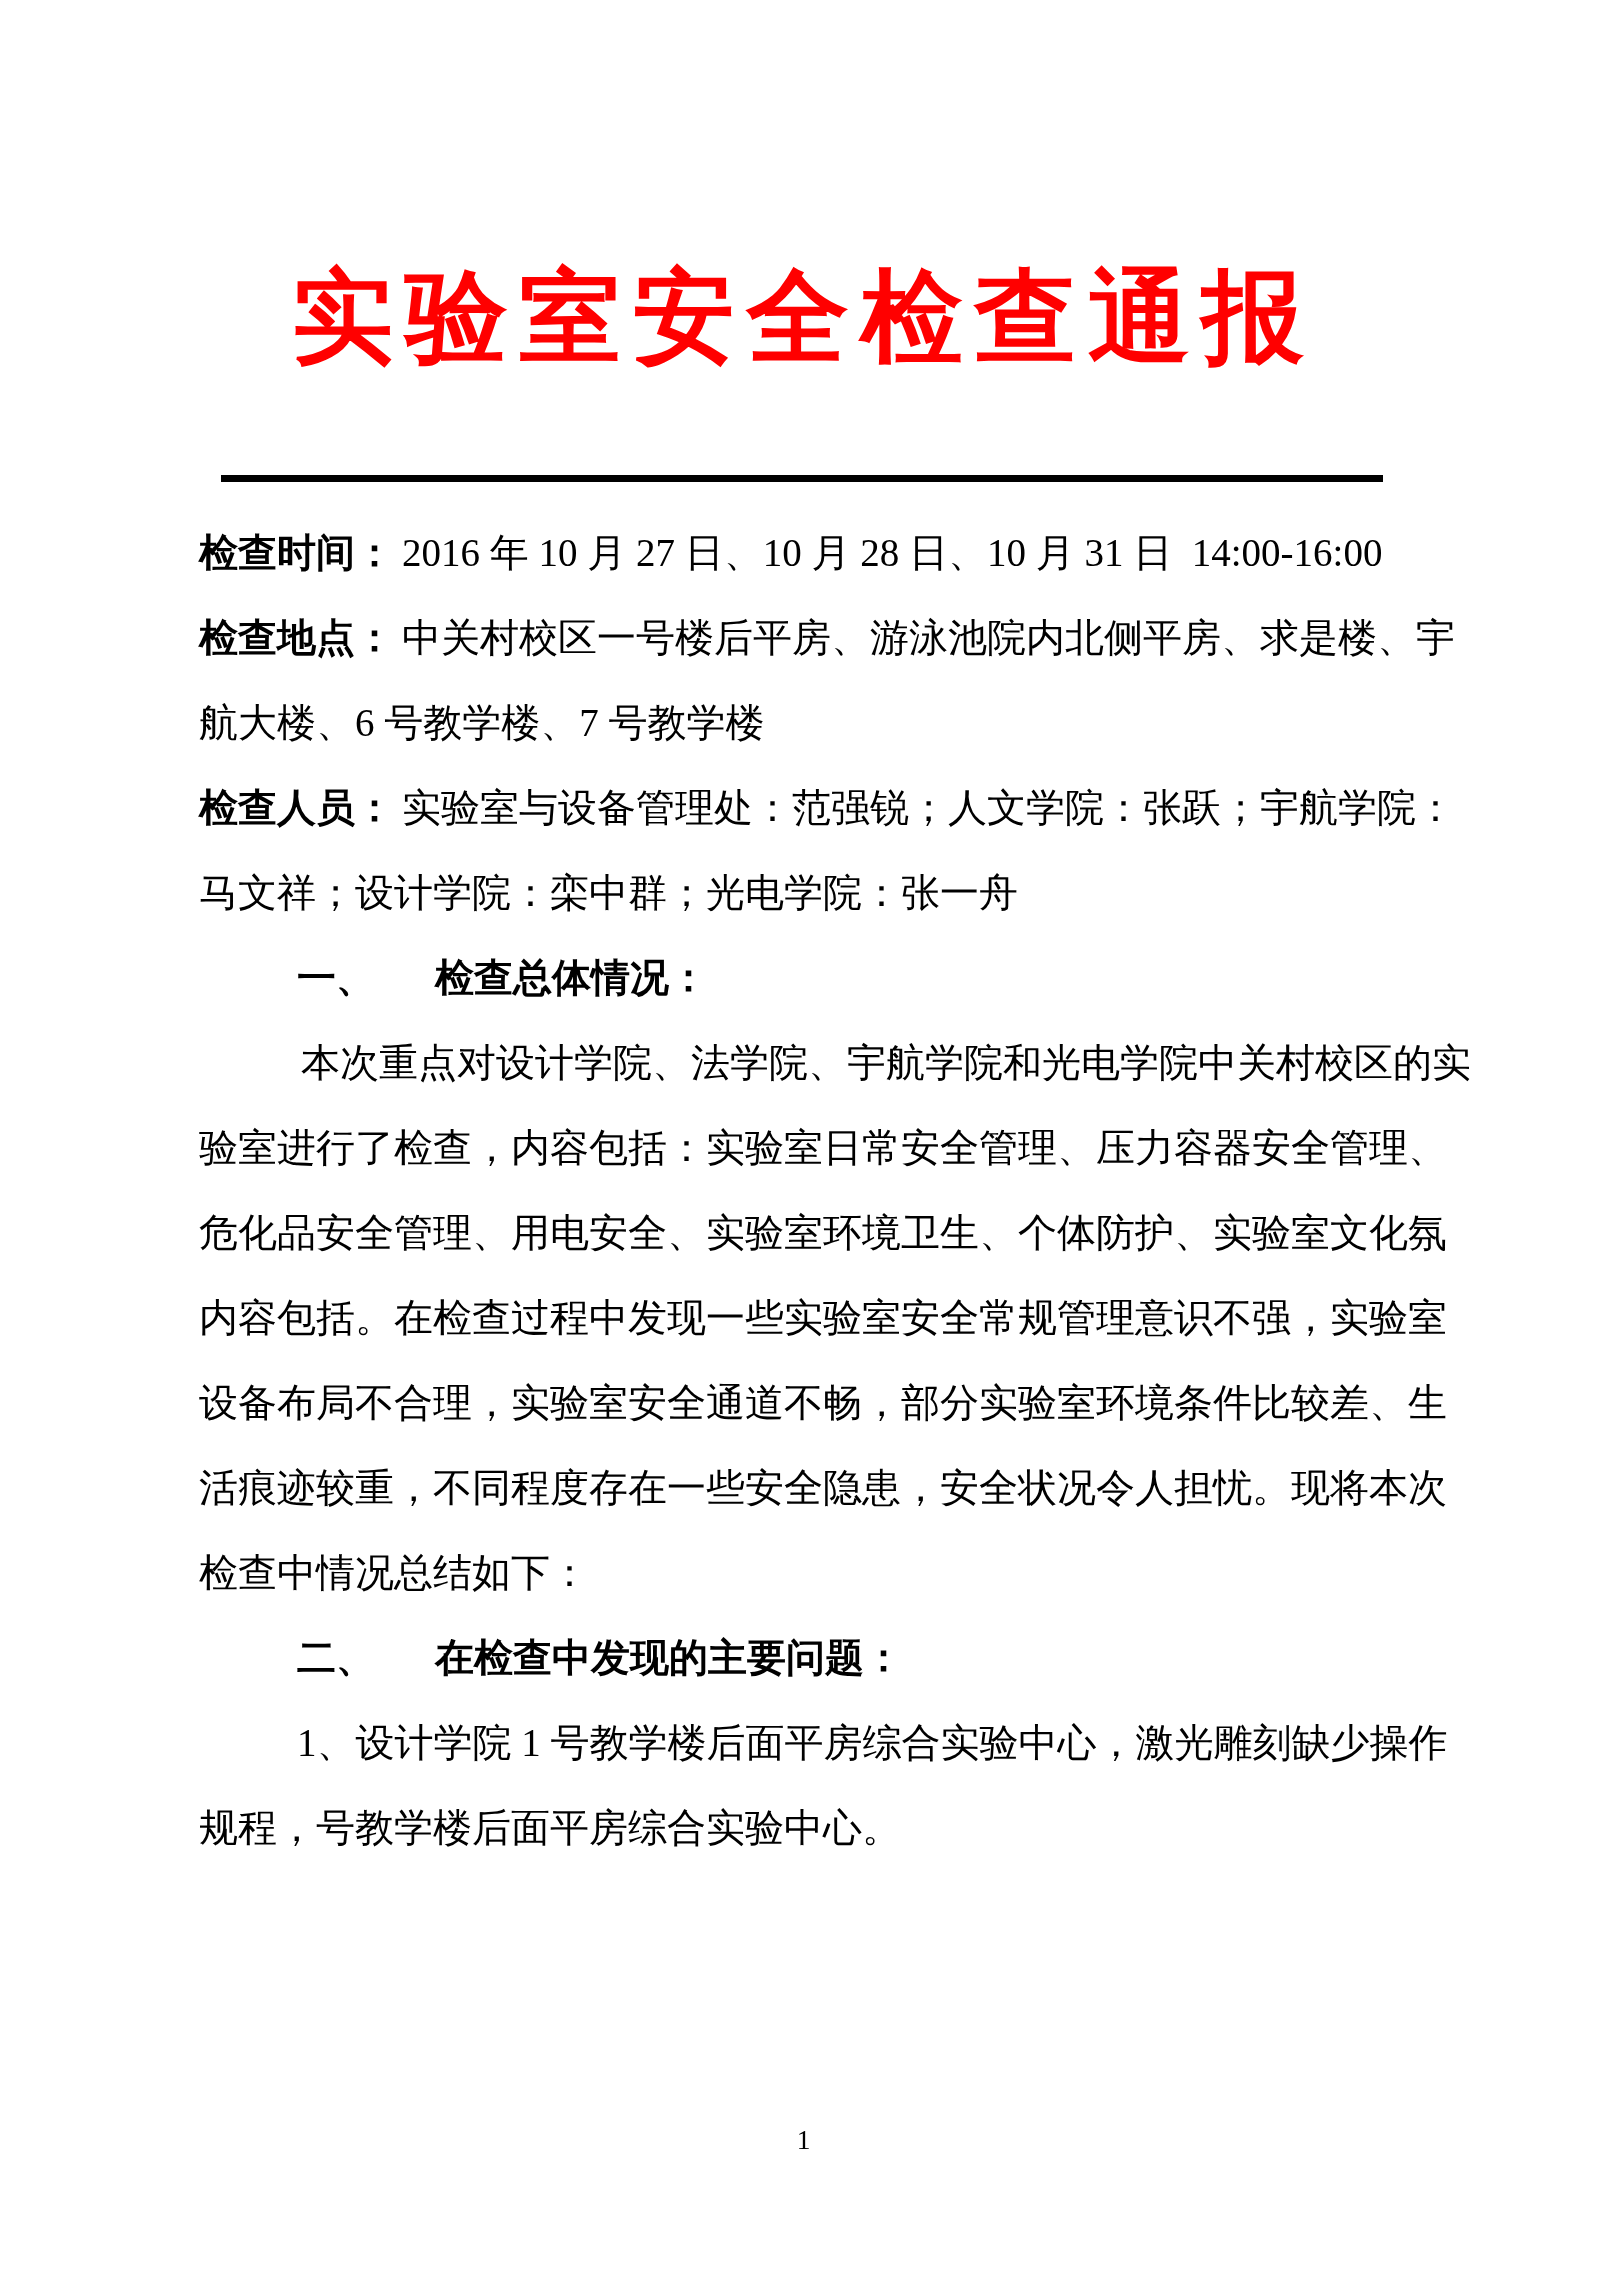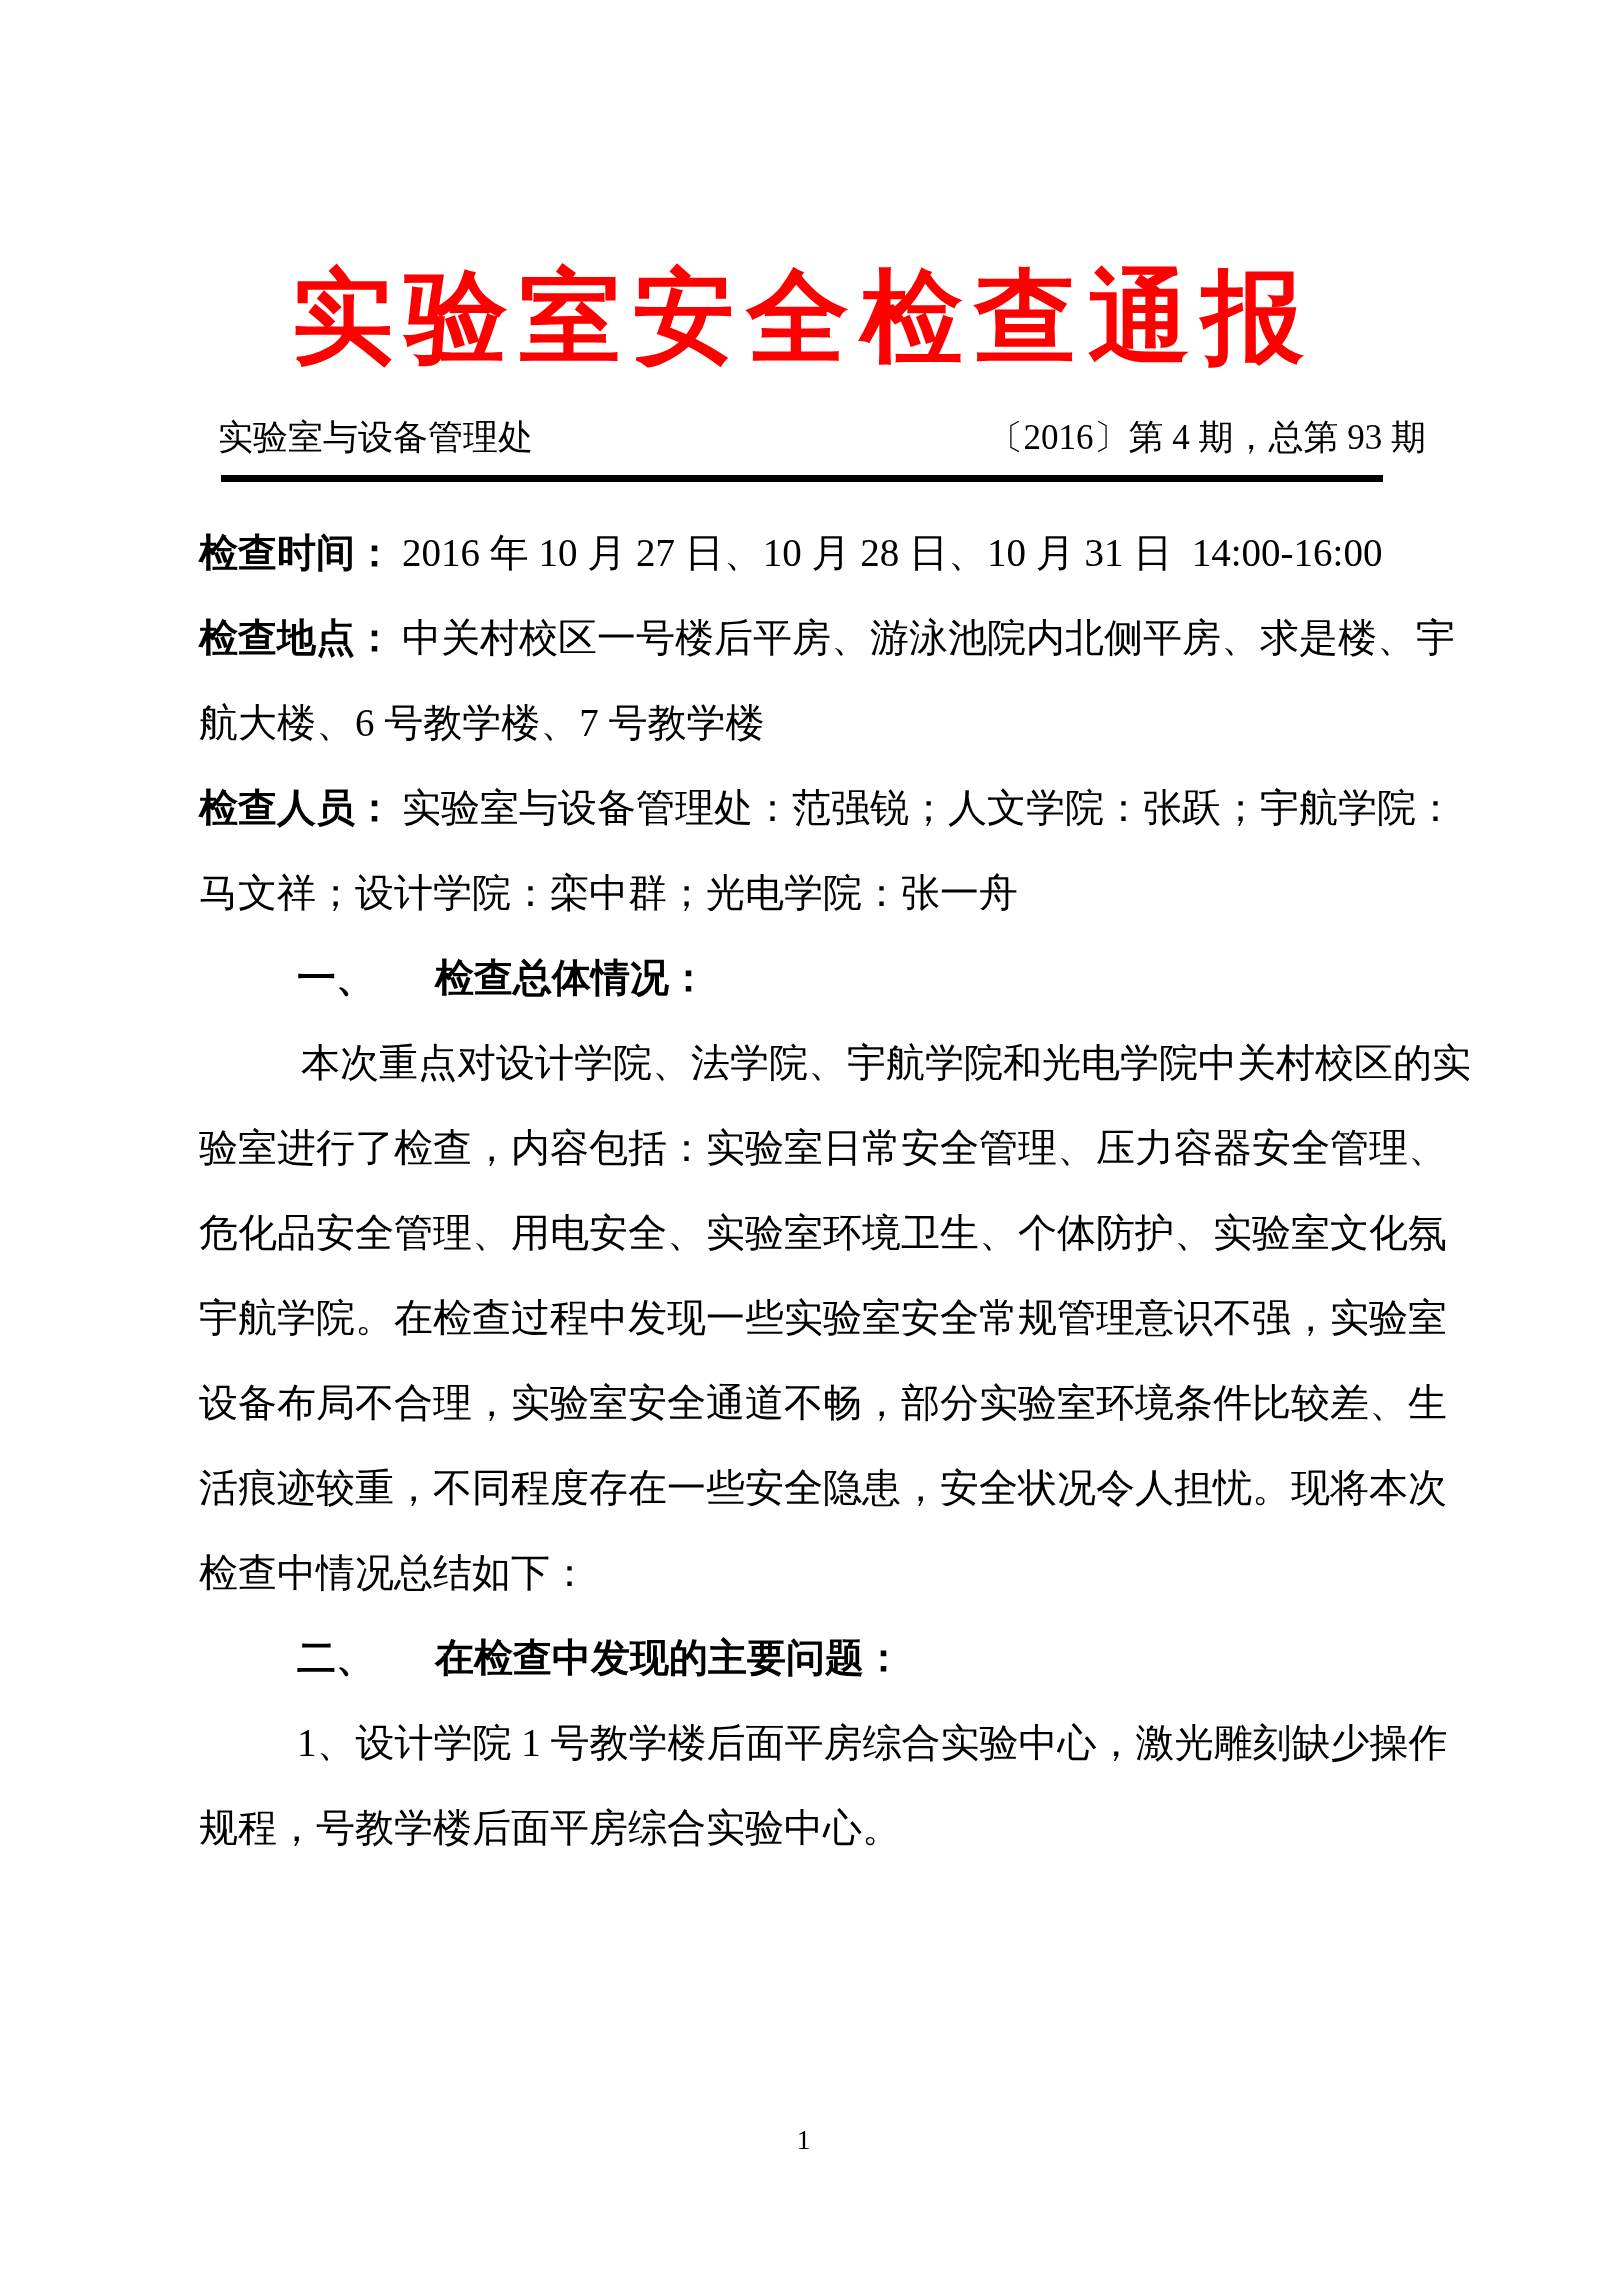--- a/index.html
+++ b/index.html
@@ -87,38 +87,34 @@
     line-height: 35px;
   }
 </style>
 </head>
 <body>
 
 <div class="page">
 
   <div class="doc-title" style="color: rgb(255, 0, 0);">实验室安全检查通报</div>
 
-  <div class="masthead">
-    <span class="masthead-left">实验室与设备管理处</span>
-    <span class="masthead-right">〔2016〕第 4 期，总第 93 期</span>
-  </div>
 
   <div class="masthead-rule"></div>
 
   <div class="doc-body">
       <div class="line"><span class="seg bold">检查时间：</span><span class="seg">2016 年 10 月 27 日、10 月 28 日、10 月 31 日&nbsp; 14:00-16:00</span></div>
       <div class="line"><span class="seg bold">检查地点：</span><span class="seg">中关村校区一号楼后平房、游泳池院内北侧平房、求是楼、宇</span></div>
       <div class="line"><span class="seg">航大楼、6 号教学楼、7 号教学楼</span></div>
       <div class="line"><span class="seg bold">检查人员：</span><span class="seg">实验室与设备管理处：范强锐；人文学院：张跃；宇航学院：</span></div>
       <div class="line"><span class="seg">马文祥；设计学院：栾中群；光电学院：张一舟</span></div>
       <div class="line heading" style="text-indent: 98px;"><span class="seg bold">一、</span><span class="tab"></span><span class="seg bold">检查总体情况：</span></div>
       <div class="line" style="text-indent: 102px;"><span class="seg">本次重点对设计学院、法学院、宇航学院和光电学院中关村校区的实</span></div>
       <div class="line"><span class="seg">验室进行了检查，内容包括：实验室日常安全管理、压力容器安全管理、</span></div>
       <div class="line"><span class="seg">危化品安全管理、用电安全、实验室环境卫生、个体防护、实验室文化氛</span></div>
-      <div class="line"><span class="seg">宇航学院。在检查过程中发现一些实验室安全常规管理意识不强，实验室</span></div>
+      <div class="line"><span class="seg">内容包括。在检查过程中发现一些实验室安全常规管理意识不强，实验室</span></div>
       <div class="line"><span class="seg">设备布局不合理，实验室安全通道不畅，部分实验室环境条件比较差、生</span></div>
       <div class="line"><span class="seg">活痕迹较重，不同程度存在一些安全隐患，安全状况令人担忧。现将本次</span></div>
       <div class="line"><span class="seg">检查中情况总结如下：</span></div>
       <div class="line heading" style="text-indent: 98px;"><span class="seg bold">二、</span><span class="tab"></span><span class="seg bold">在检查中发现的主要问题：</span></div>
       <div class="line" style="text-indent: 98px;"><span class="seg">1、设计学院 1 号教学楼后面平房综合实验中心，激光雕刻缺少操作</span></div>
       <div class="line"><span class="seg">规程，号教学楼后面平房综合实验中心。</span></div>
     </div>
 
   <div class="page-footer">
     <span>1</span>

